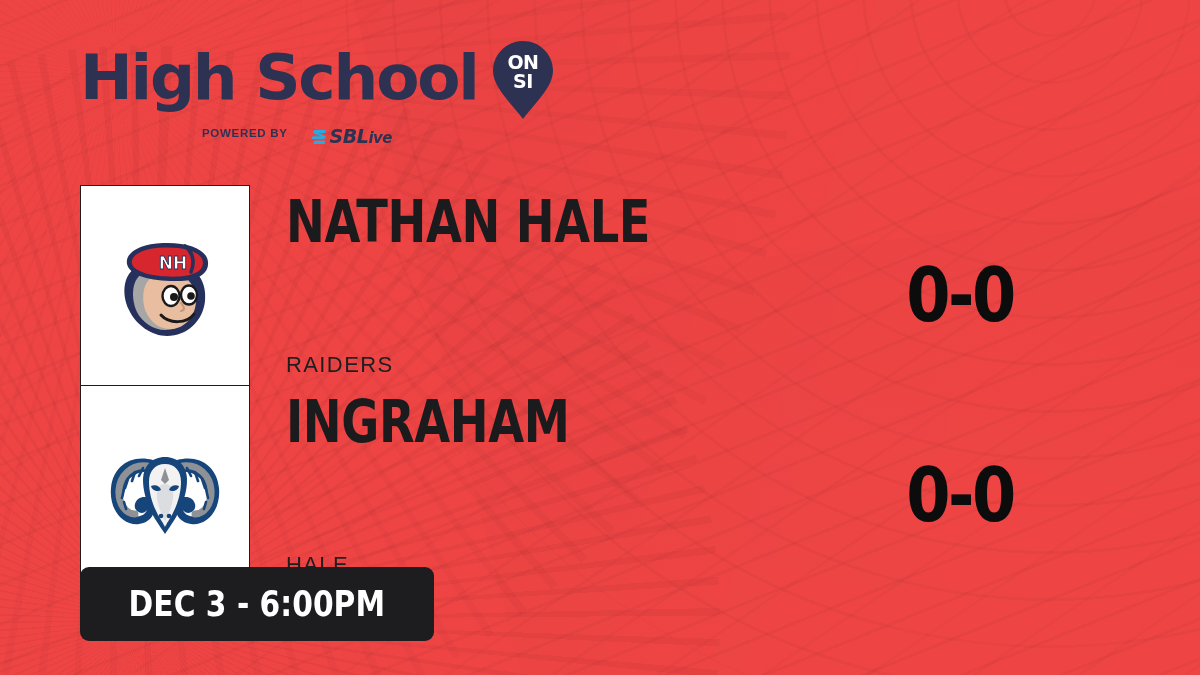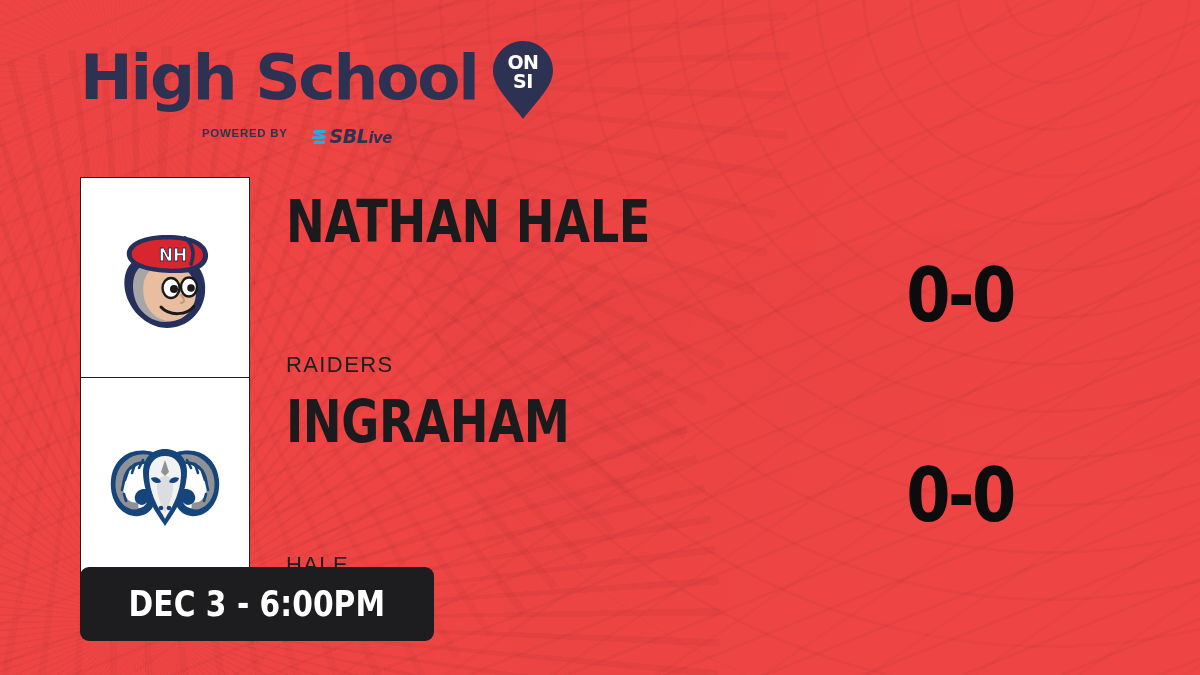--- a/index.html
+++ b/index.html
@@ -141,21 +141,21 @@
     color:#2e3252; line-height:1;
   }
   .sbl-word .small { font-size:15px; }
 
   
   .team { position:absolute; left:80px; }
   .team-a { top:173px; }
   .team-b { top:373px; }
 
   .logo-box {
-    position:absolute; left:0; top:4px;
+    position:absolute; left:0; top:12px;
     width:170px; height:218px;
     background:#ffffff;
     border:1.5px solid #1d1d1f;
     display:flex; align-items:center; justify-content:center;
   }
   .logo-box svg { display:block; }
 
   .team-text { position:absolute; left:206px; top:12px; width:640px; }
   .team-name {
     font-family:"DejaVu Sans", sans-serif;

